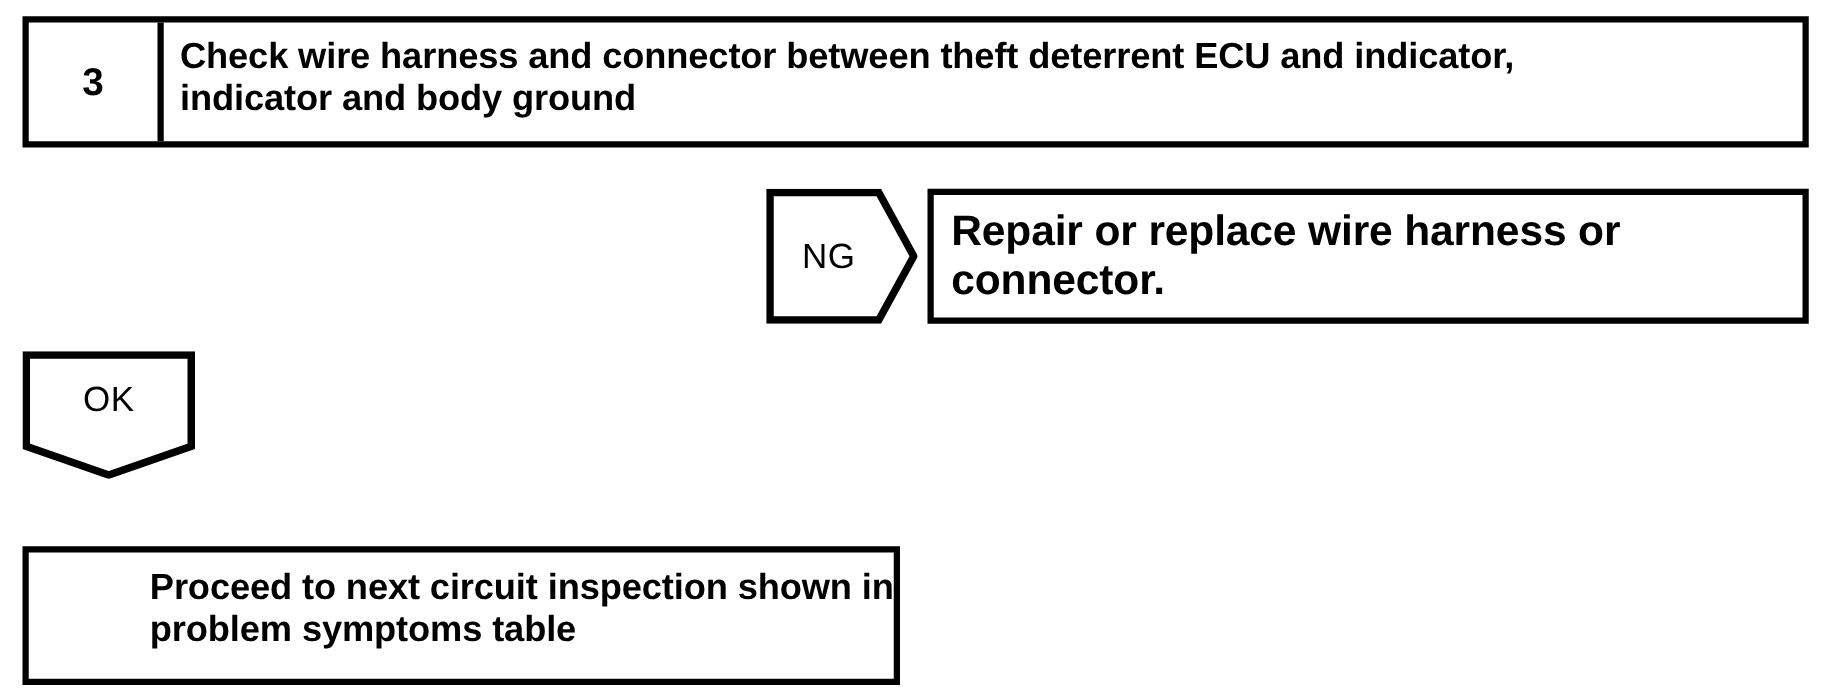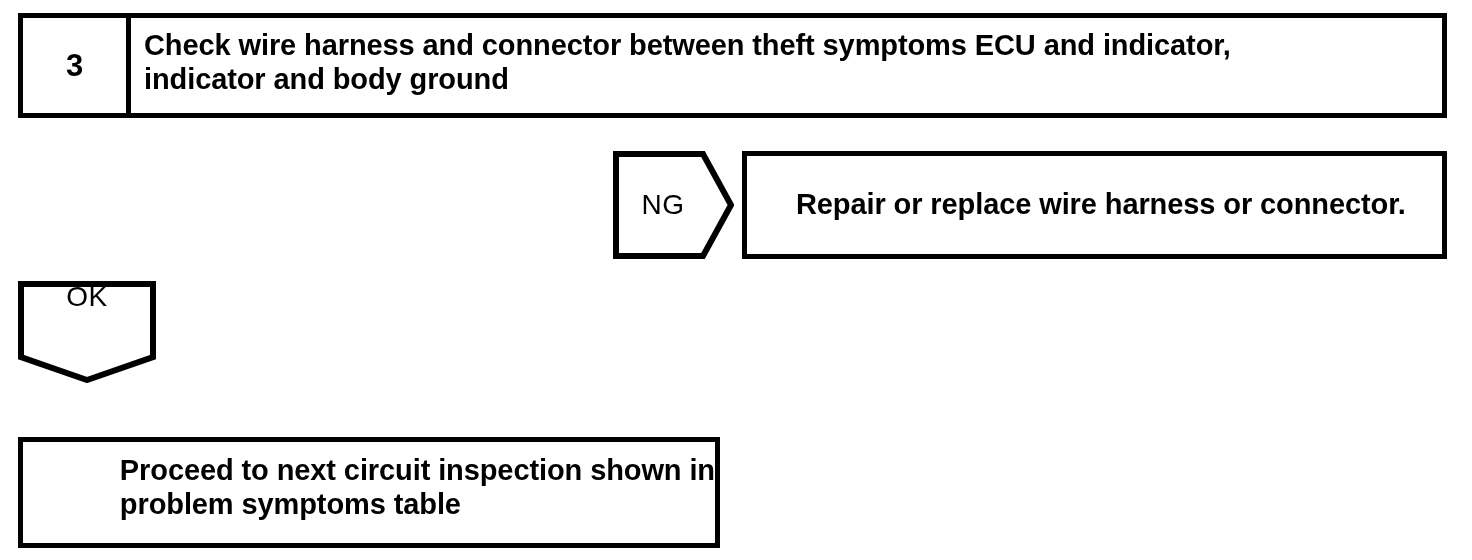--- a/index.html
+++ b/index.html
@@ -102,25 +102,24 @@
     width: 705px;
     height: 108px;
     box-sizing: border-box;
     border: 5px solid #000;
     background: #fff;
     display: flex;
     align-items: center;
     padding-left: 14px;
   }
   .ng-result-text {
-    font-size: 29px;
+    font-size: 34px;
     font-weight: bold;
     line-height: 1.16;
     letter-spacing: -0.1px;
-    margin-left: 35px;
   }
 
   
   .ok-pentagon {
     position: absolute;
     left: 18px;
     top: 281px;
     width: 138px;
     height: 102px;
   }
@@ -129,21 +128,21 @@
     width: 138px;
     height: 102px;
   }
   .ok-label {
     position: absolute;
     left: 18px;
     top: 281px;
     width: 138px;
     height: 78px;
     display: flex;
-    align-items: flex-start;
+    align-items: center;
     justify-content: center;
     font-size: 28px;
     font-weight: 500;
     letter-spacing: 0.4px;
     pointer-events: none;
   }
 
   .final-box {
     position: absolute;
     left: 18px;
@@ -169,21 +168,21 @@
 </head>
 <body>
 
 <div class="canvas">
 
   <div class="step-header">
     <div class="step-number-cell">
       <span class="step-number-text">3</span>
     </div>
     <div class="step-title-cell">
-      <span class="step-title-text">Check wire harness and connector between theft symptoms ECU and indicator,
+      <span class="step-title-text">Check wire harness and connector between theft deterrent ECU and indicator,
 indicator and body ground</span>
     </div>
   </div>
 
   <div class="ng-pentagon">
     <svg viewBox="0 0 121 108" xmlns="http://www.w3.org/2000/svg">
       <polygon points="3,3 90,3 118,54 90,105 3,105" fill="#ffffff" stroke="#000000" stroke-width="6" stroke-linejoin="miter"></polygon>
     </svg>
   </div>
   <div class="ng-label">

